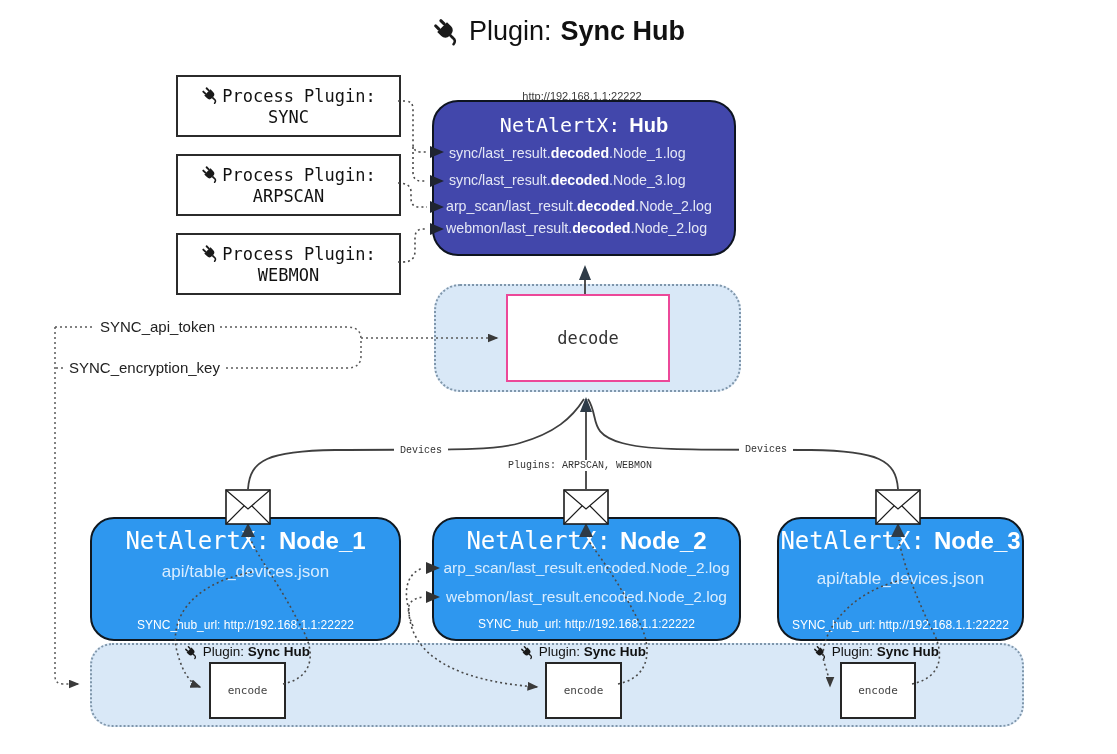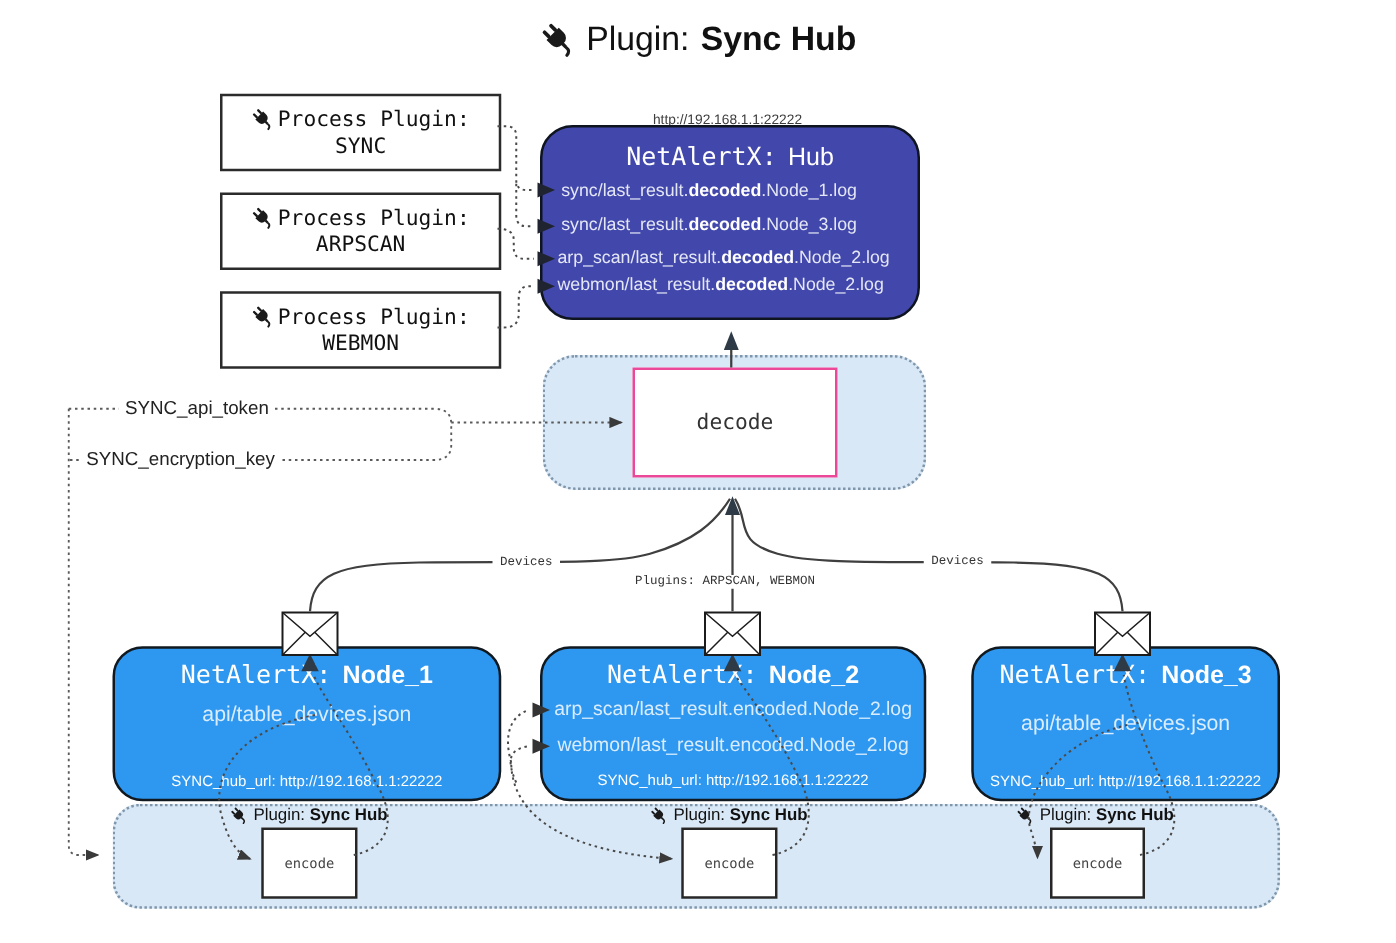--- a/index.html
+++ b/index.html
@@ -19,39 +19,39 @@
   .pbox{left:176px;width:221px;height:58px;background:#fff;border:2px solid #2b2b2b;
         display:flex;flex-direction:column;justify-content:center;align-items:center;}
   .pbox .row{display:flex;align-items:center;gap:2px;font-size:17px;color:#111;}
   .pbox .pname{font-size:17px;color:#111;margin-top:1px;}
 
   
   .hub-url{left:432px;width:300px;top:80px;text-align:center;font-size:11px;color:#3d3d3d;margin-top:10px;}
   .hub{left:432px;top:100px;width:300px;height:152px;background:var(--hub-bg,#4247ab);
        border:2px solid #0e1420;border-radius:26px;}
   .hub-title{position:absolute;top:11px;left:0;right:0;text-align:center;color:#fff;font-size:20px;}
-  .hub-title .bold{font-family:"Liberation Sans","DejaVu Sans",sans-serif;font-weight:400;margin-left:9px;margin-top:16px;}
+  .hub-title .bold{font-family:"Liberation Sans","DejaVu Sans",sans-serif;font-weight:700;margin-left:9px;margin-top:16px;}
   .hub-line{position:absolute;left:15px;right:4px;height:22px;font-size:14.2px;color:#e4e7f5;white-space:nowrap;}
   .hub-line b{color:#ffffff;}
 
   
   .panel{background:var(--panel-bg,#d9e8f7);border:2px dotted var(--panel-border,#7f96ab);}
   .decode-panel{left:434px;top:284px;width:303px;height:104px;border-radius:26px;}
   .decode-box{left:506px;top:294px;width:160px;height:84px;background:#fff;border:2px solid #ec4899;
               display:flex;align-items:center;justify-content:center;font-size:17px;color:#333;}
 
   
   .tag{background:#fff;padding:0 5px;font-size:15px;color:#222;white-space:nowrap;z-index:6;}
 
   
   .edge-label{background:#fff;padding:0 6px;font-size:10px;color:#333;white-space:nowrap;z-index:6;font-family:Liberation Mono, monospace;}
 
   
   .node{background:var(--node-bg,#2e97ef);border:2px solid #101820;border-radius:24px;}
-  .node-title{position:absolute;top:8px;left:0;right:0;text-align:center;color:#fff;font-size:20px;white-space:nowrap;}
+  .node-title{position:absolute;top:8px;left:0;right:0;text-align:center;color:#fff;font-size:24px;white-space:nowrap;}
   .node-title .bold{font-family:"Liberation Sans","DejaVu Sans",sans-serif;font-weight:700;margin-left:9px;}
   .node-file{position:absolute;left:0;right:0;text-align:center;color:#d9edff;white-space:nowrap;}
   .node-url{position:absolute;left:0;right:0;text-align:center;color:#fff;font-size:12px;white-space:nowrap;}
 
   
   .encode-panel{left:90px;top:643px;width:930px;height:80px;border-radius:22px;}
   .encode-box{top:662px;width:73px;height:53px;background:#fff;border:2px solid #262626;
               display:flex;align-items:center;justify-content:center;font-size:11px;color:#444;z-index:2;text-align:right;}
   .encode-label{top:644px;width:176px;text-align:center;font-size:13.5px;color:#111;white-space:nowrap;z-index:2;}
   .encode-label .bold{font-weight:700;}

